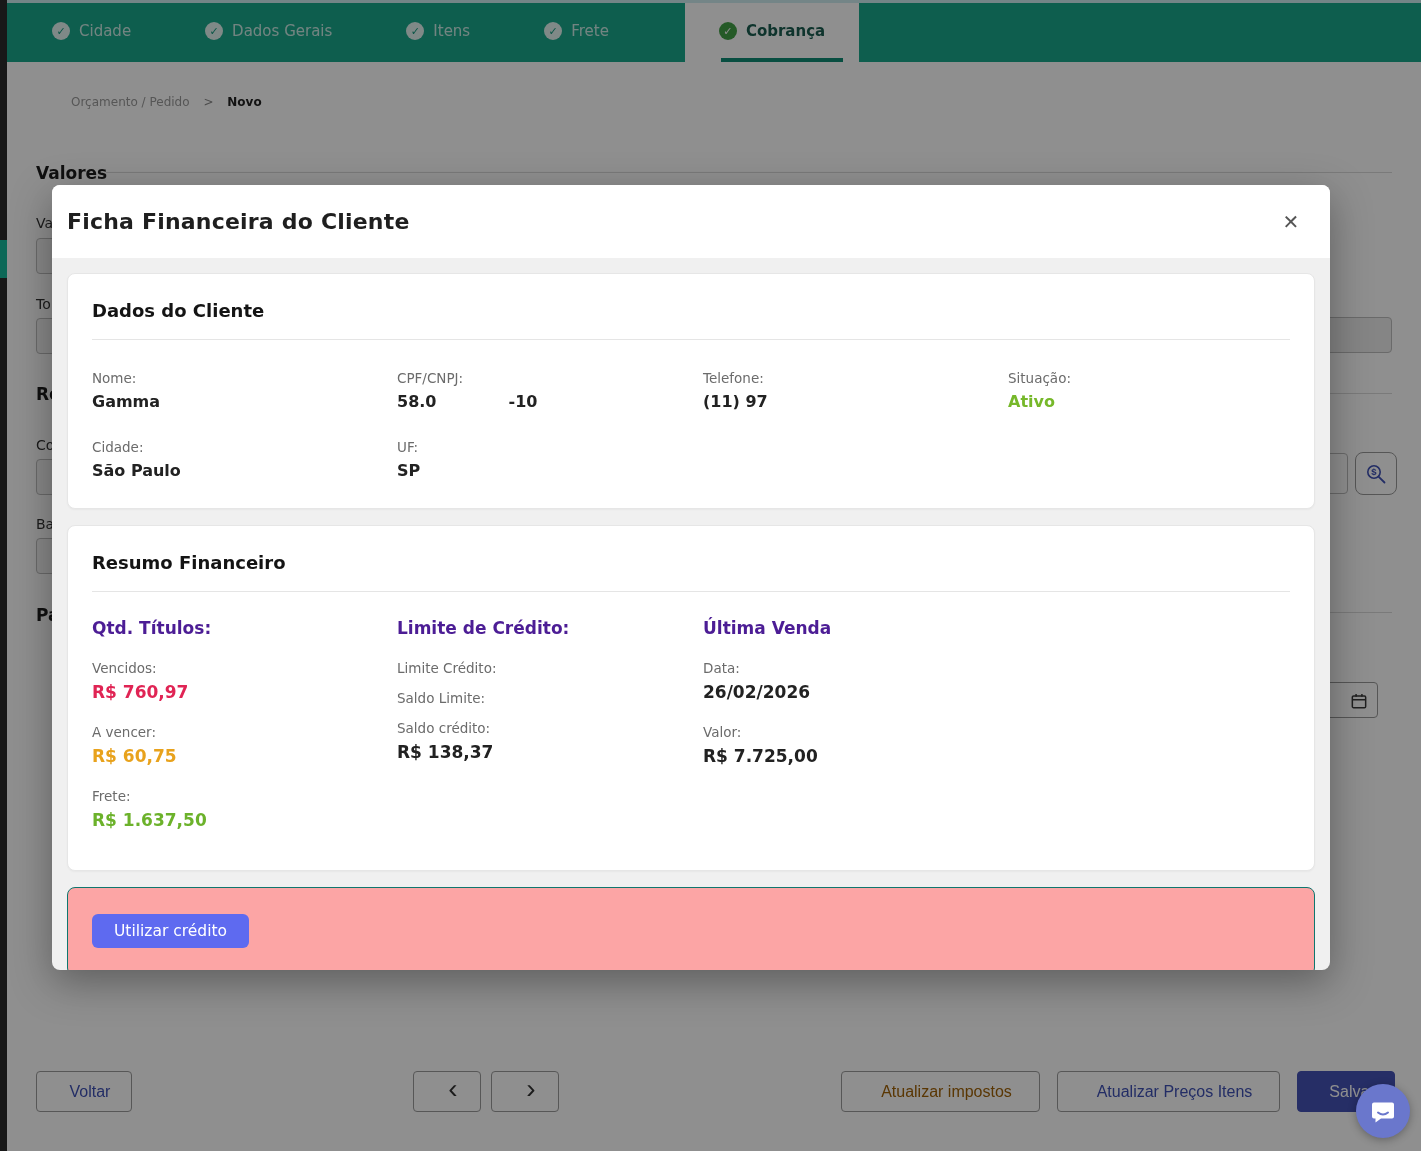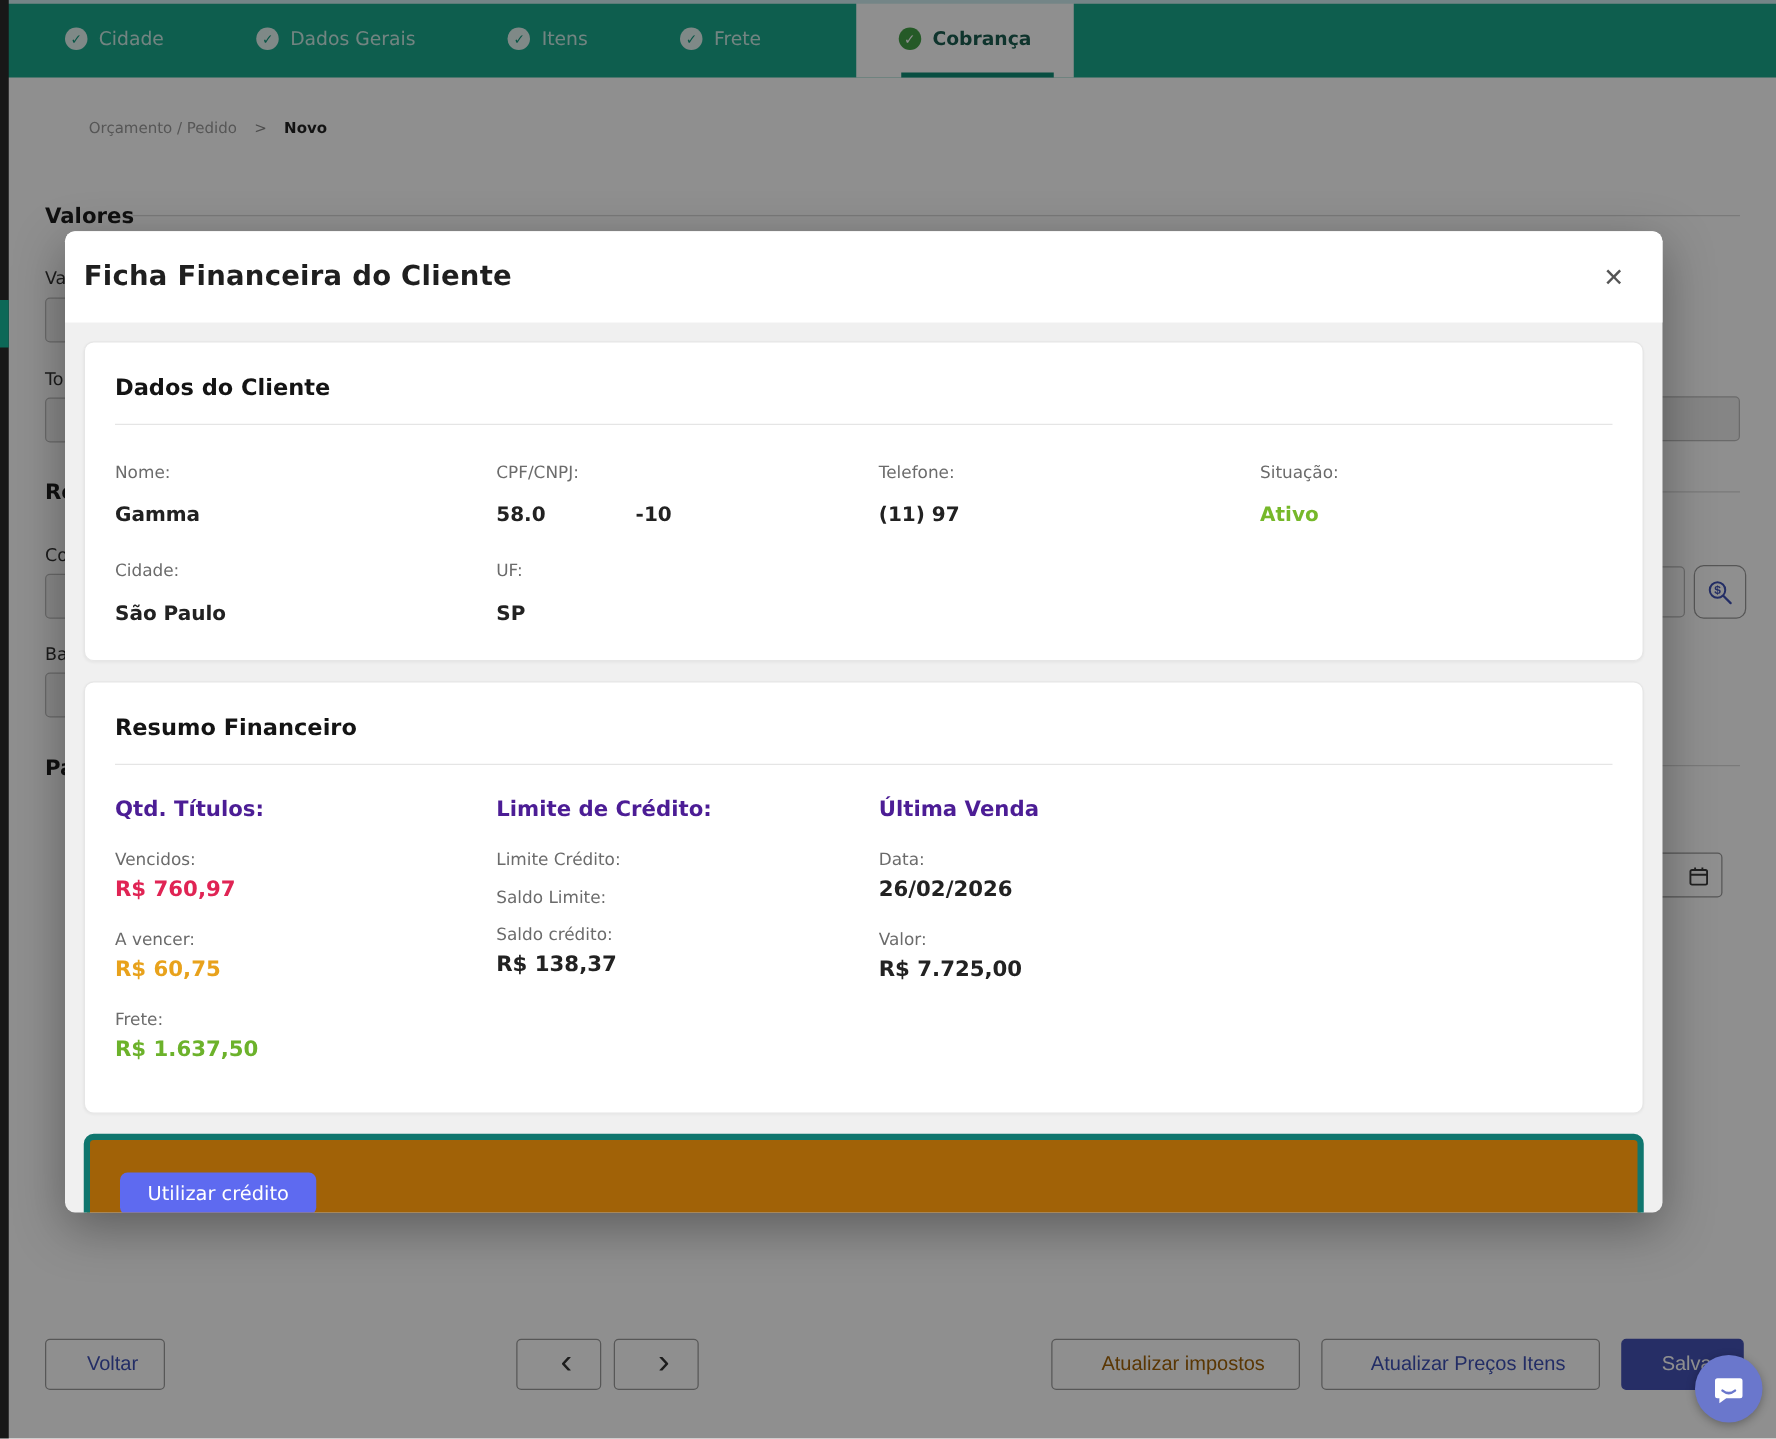--- a/index.html
+++ b/index.html
@@ -47,32 +47,32 @@
   .modal { position:absolute; left:52px; top:185px; width:1278px; height:785px; background:#f0f0f0; border-radius:8px; box-shadow:0 12px 40px rgba(0,0,0,.35); z-index:20; }
   .modal-header { position:absolute; left:0; top:0; right:0; height:73px; background:#fff; border-radius:8px 8px 0 0; display:flex; align-items:center; }
   .modal-title { margin-left:15px; font-size:22px; font-weight:600; color:#1f1f1f; letter-spacing:.2px; }
   .modal-close { position:absolute; right:24px; top:22px; width:30px; height:30px; border:none; background:transparent; font-size:20px; color:#555; cursor:pointer; }
   .modal-body { position:absolute; top:73px; left:0; right:0; bottom:0; padding:15px; overflow:hidden; border-radius:0 0 8px 8px; }
   .card { background:#fff; border:1px solid #e6e6e6; border-radius:8px; padding:26px 24px 28px 24px; margin-bottom:16px; box-shadow:0 1px 2px rgba(0,0,0,.04); }
   .card-title { font-size:18px; font-weight:700; color:#141414; }
   .card-divider { height:1px; background:#e5e5e5; margin-top:18px; }
   .fields-row { display:grid; grid-template-columns:305px 306px 305px 1fr; margin-top:30px; }
   .fld-label { font-size:13.5px; color:#6b6b6b; }
-  .fld-value { font-size:16px; font-weight:700; color:#222; margin-top:16px; }
+  .fld-value { font-size:16px; font-weight:700; color:#222; margin-top:6px; }
   .fld-value.green { color:#76b82a; }
   .cpf-vals { display:flex; gap:72px; }
   .sum-cols { display:grid; grid-template-columns:305px 306px 1fr; margin-top:26px; }
   .col-header { font-size:17px; font-weight:600; color:#4c1d95; }
   .metric { margin-top:22px; }
   .metric .m-label { font-size:13.5px; color:#6b6b6b; }
   .metric .m-value { font-size:17px; font-weight:700; color:#222; margin-top:6px; }
   .m-value.red { color:#e02454; }
   .m-value.orange { color:#e8a21c; }
   .m-value.green { color:#6cb22b; }
-  .action-card { background:#a16207; border:5px solid #0f766e; border-radius:8px; padding:26px 24px 27px 24px; }
+  .action-card { background:#fca5a5; border:1px solid #0f766e; border-radius:8px; padding:26px 24px 27px 24px; }
   .credit-btn { background:#5e6af0; color:#fff; border:none; border-radius:6px; padding:8px 22px; font-size:15.5px; cursor:pointer; font-family:inherit; }
 
   
   .chat { position:absolute; left:1356px; top:1084px; width:54px; height:54px; border-radius:50%; background:#6a77cc; z-index:30; border:none; display:flex; align-items:center; justify-content:center; cursor:pointer; box-shadow:0 2px 8px rgba(0,0,0,.3); }
 </style>
 </head>
 <body>
 
 <div class="screen">
 

